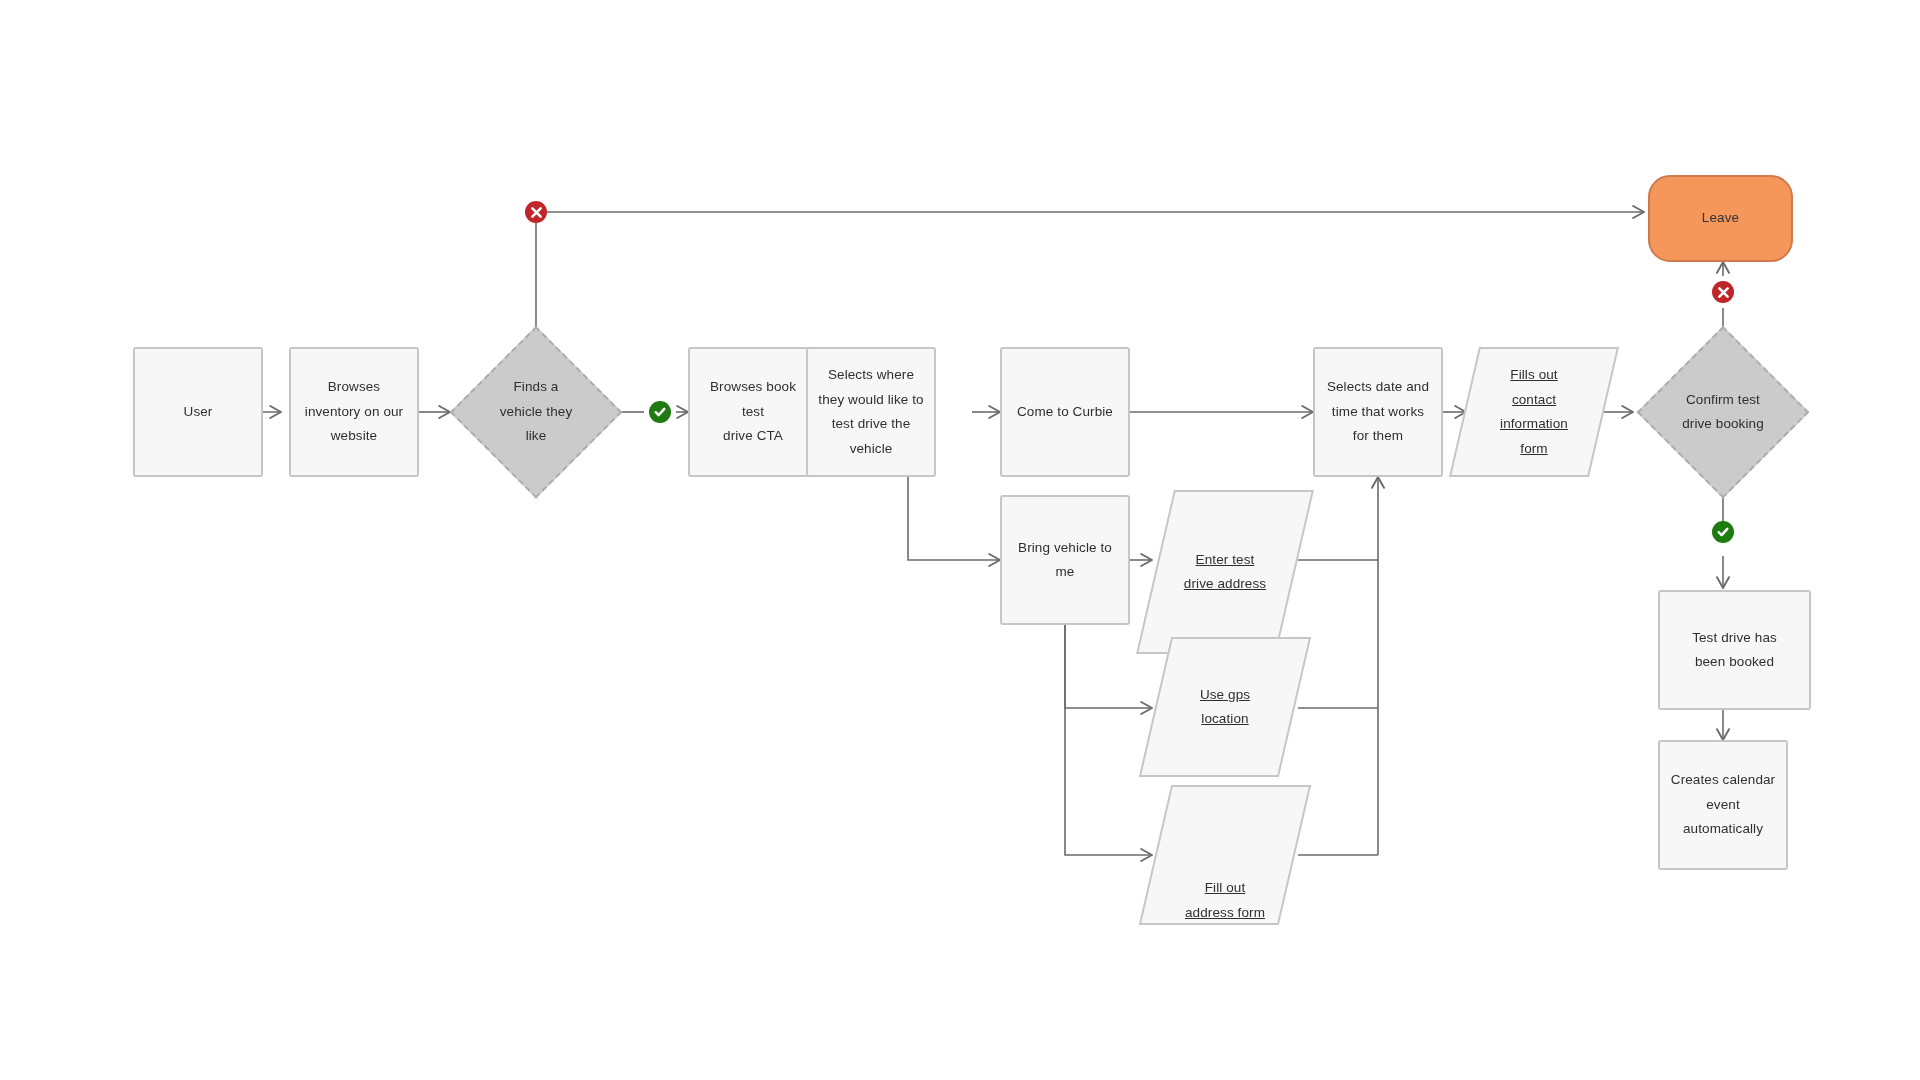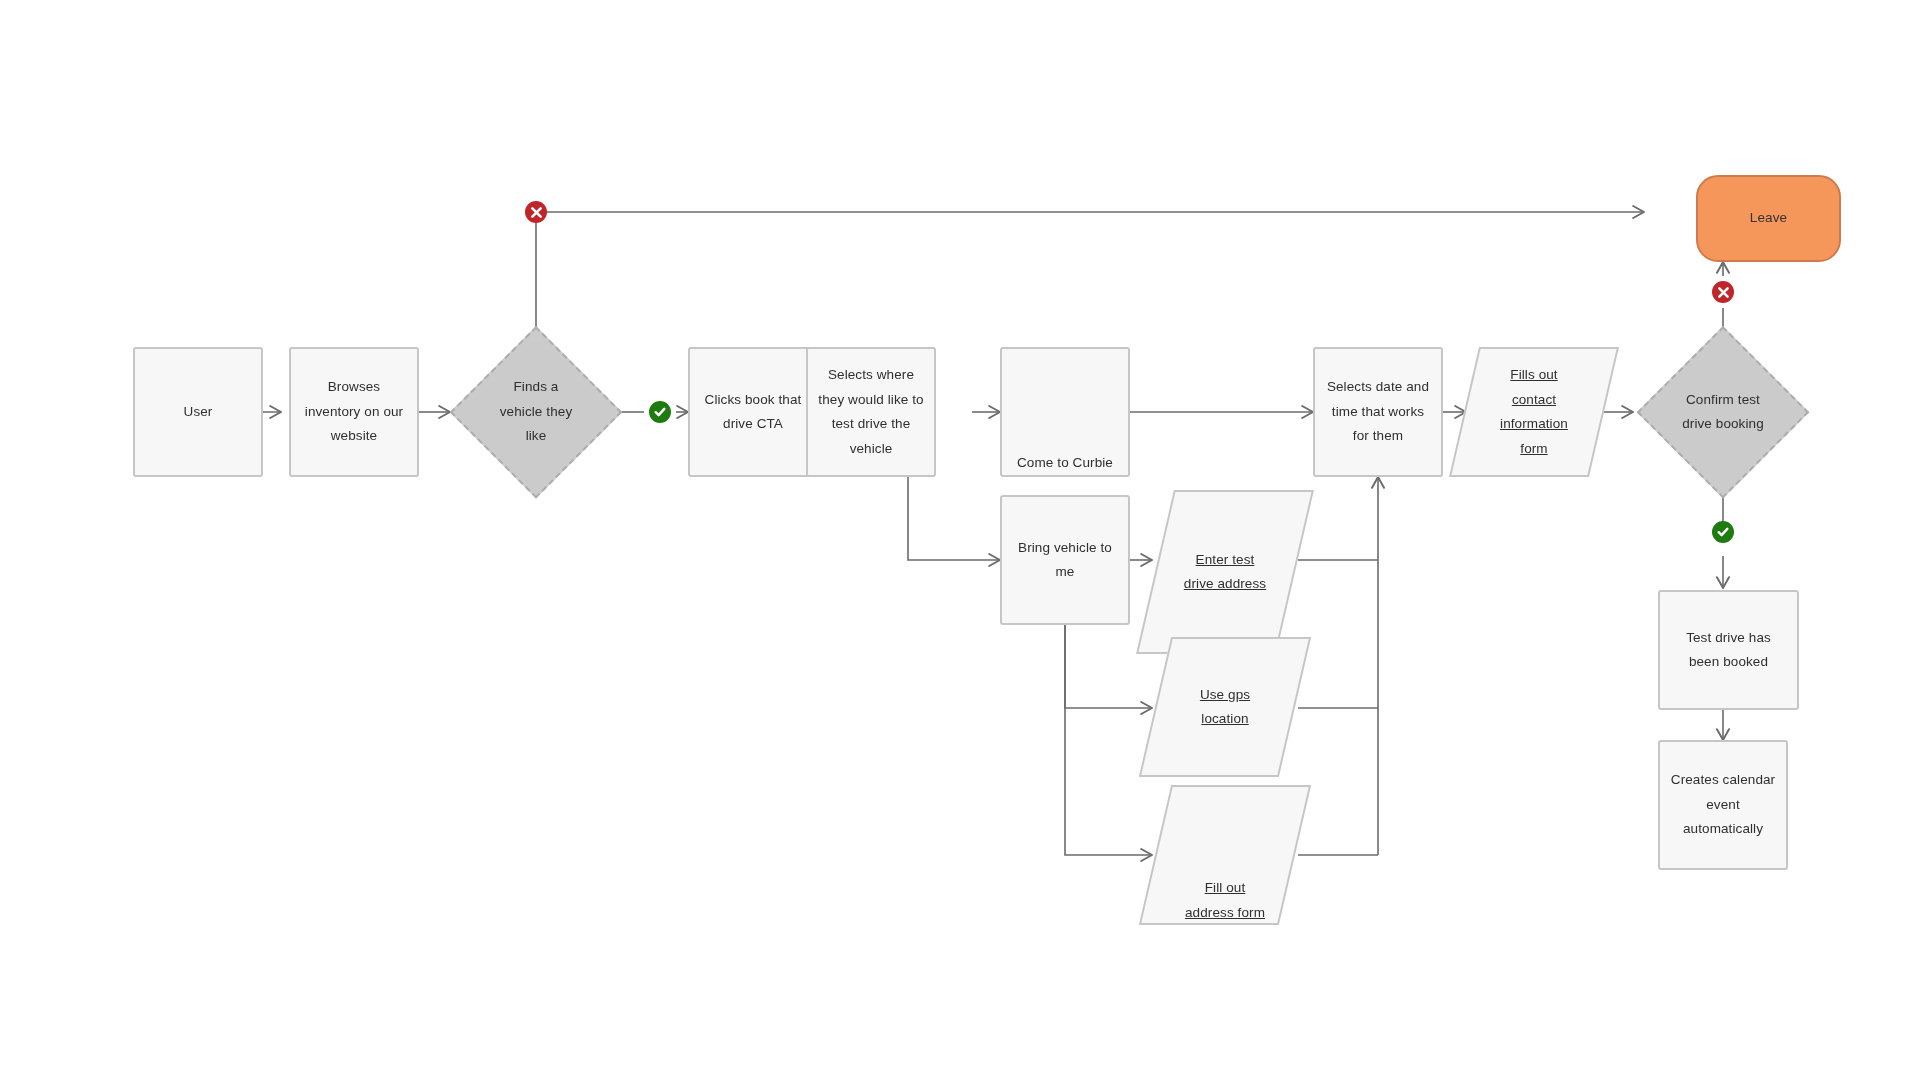--- a/index.html
+++ b/index.html
@@ -50,21 +50,20 @@
     background: #f7f7f7;
     border: 2.5px solid #c6c6c6;
     border-radius: 3px;
   }
   
   .terminator {
     background: #f5975b;
     border: 2.5px solid #cf7a4d;
     border-radius: 22px;
     color: #333;
-    margin-left: 48px;
   }
   
   .diamond {
     background: transparent;
     border: none;
   }
   .diamond .dshape {
     position: absolute;
     left: 50%;
     top: 50%;
@@ -173,32 +172,32 @@
   </div>
 
   <div class="node diamond" style="left:450px; top:326px; width:172px; height:172px;">
     <span class="dshape"></span>
     <span class="lbl">Finds a
 vehicle they
 like</span>
   </div>
 
   <div class="node rect" style="left:688px; top:347px; width:130px; height:130px;">
-    <span class="lbl">Clicks book that
+    <span class="lbl">Browses book test
 drive CTA</span>
   </div>
 
   <div class="node rect" style="left:806px; top:347px; width:130px; height:130px;">
     <span class="lbl">Selects where
 they would like to
 test drive the
 vehicle</span>
   </div>
 
-  <div class="node rect" style="left:1000px; top:347px; width:130px; height:130px;align-items:flex-end;">
+  <div class="node rect" style="left:1000px; top:347px; width:130px; height:130px;">
     <span class="lbl">Come to Curbie</span>
   </div>
 
   <div class="node rect" style="left:1000px; top:495px; width:130px; height:130px;">
     <span class="lbl">Bring vehicle to
 me</span>
   </div>
 
   <div class="node para" style="left:1155px; top:490px; width:140px; height:164px;">
     <span class="pshape"></span>
@@ -235,21 +234,21 @@
   <div class="node diamond" style="left:1637px; top:326px; width:172px; height:172px;">
     <span class="dshape"></span>
     <span class="lbl">Confirm test
 drive booking</span>
   </div>
 
   <div class="node terminator" style="left:1648px; top:175px; width:145px; height:87px;">
     <span class="lbl">Leave</span>
   </div>
 
-  <div class="node rect" style="left:1658px; top:590px; width:141px; height:120px;">
+  <div class="node rect" style="left:1658px; top:590px; width:153px; height:120px;">
     <span class="lbl">Test drive has
 been booked</span>
   </div>
 
   <div class="node rect" style="left:1658px; top:740px; width:130px; height:130px;">
     <span class="lbl">Creates calendar
 event
 automatically</span>
   </div>
 

